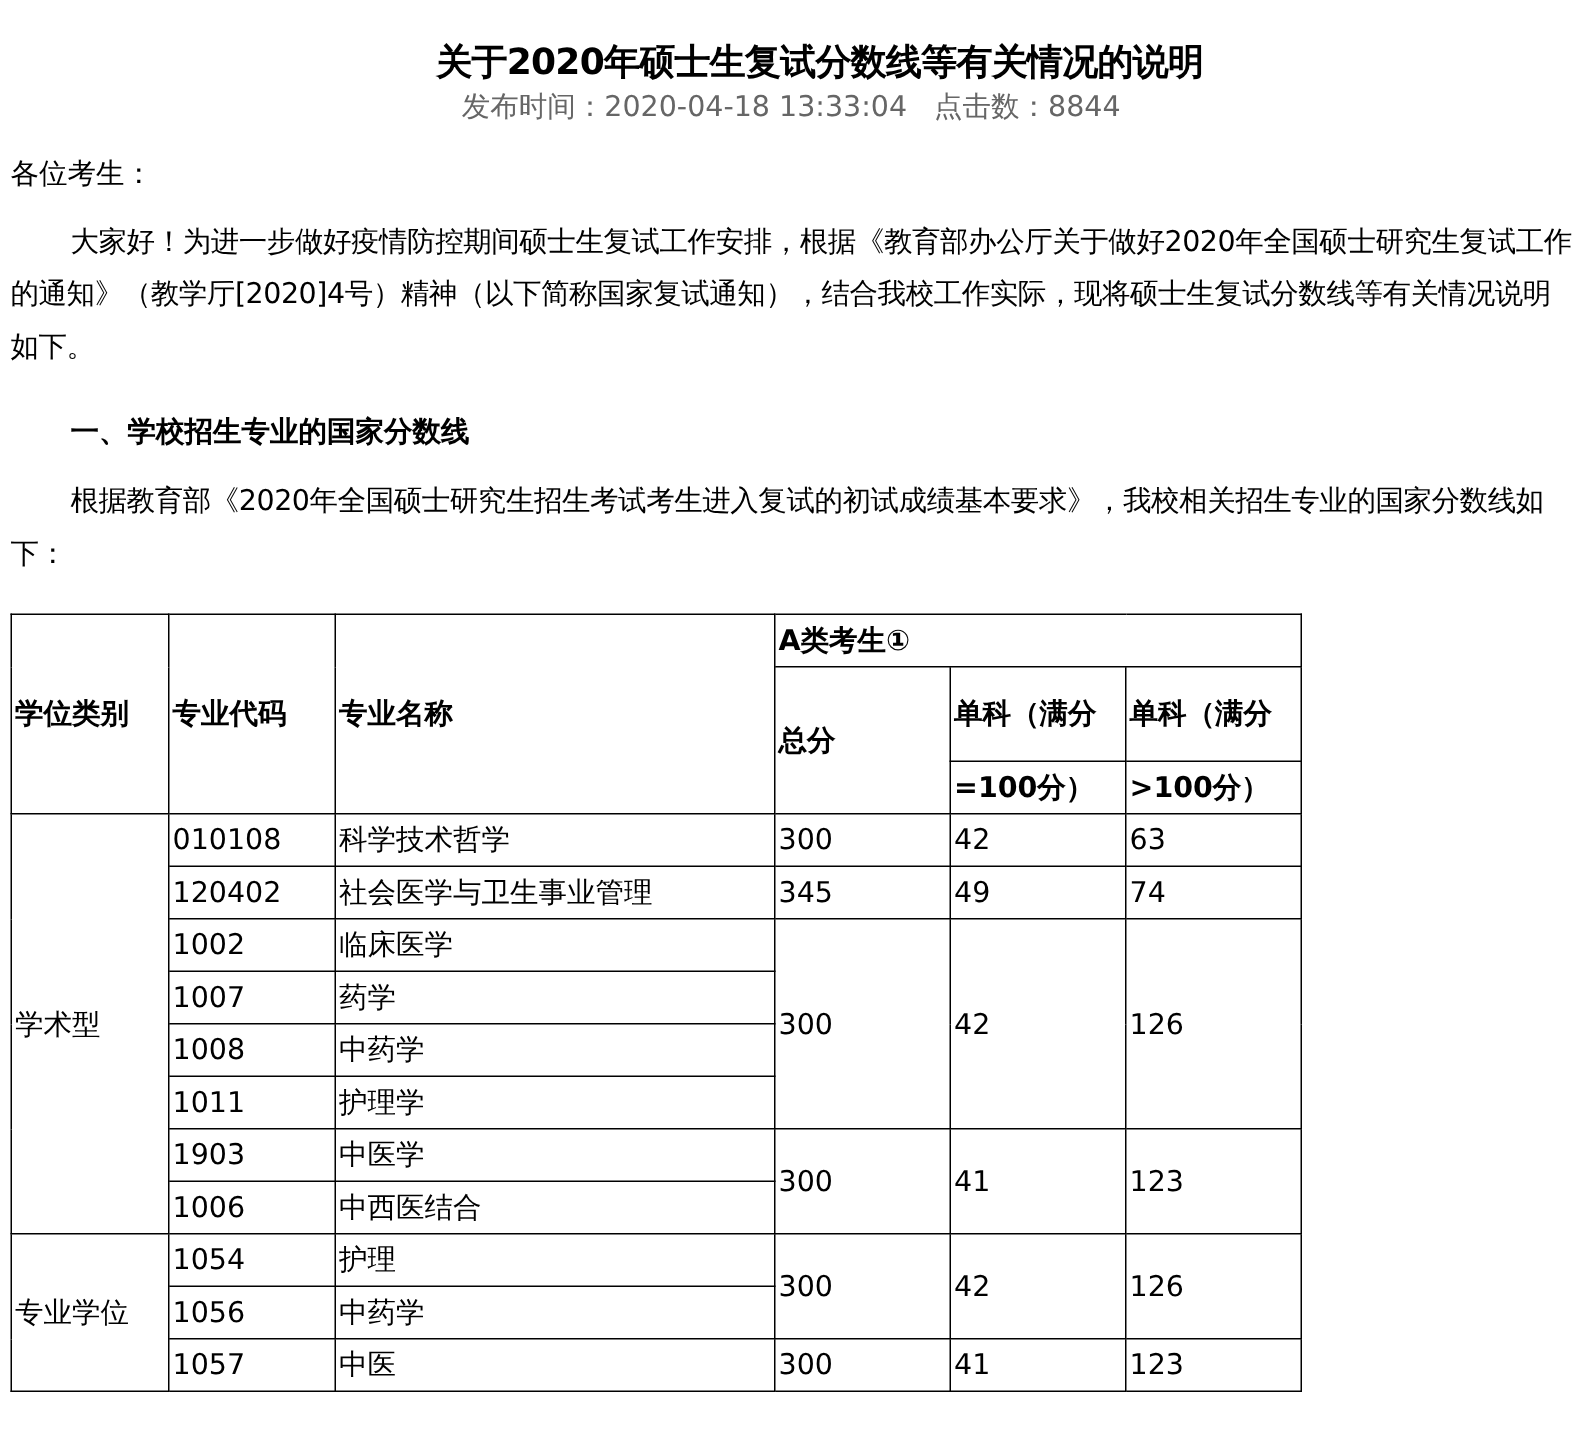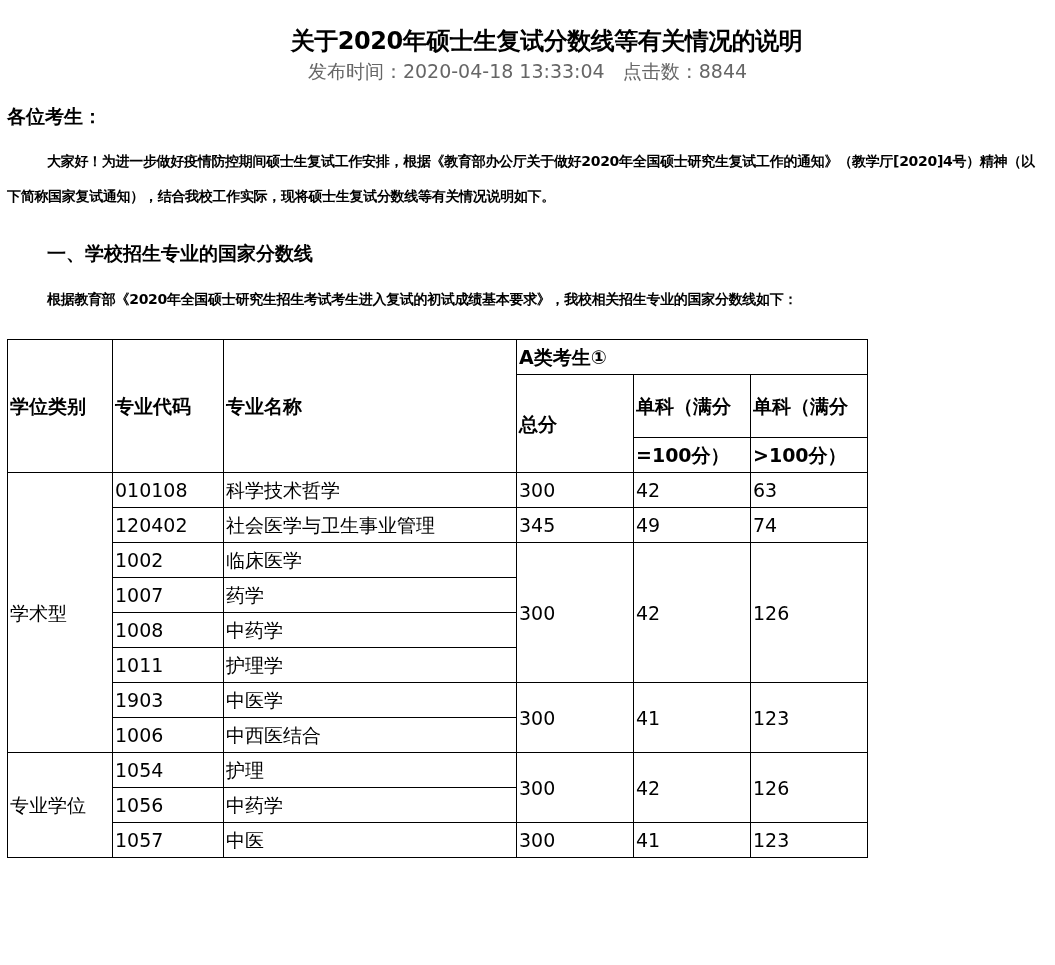--- a/index.html
+++ b/index.html
@@ -10,25 +10,25 @@
     }
     .title {
       text-align: center; font-weight: bold; font-size: 24px;
       margin-top: 24px; line-height: 34px; letter-spacing: -0.5px; margin-left: 38px;
     }
     .meta {
       text-align: center; color: #666; font-size: 19px; line-height: 26px;
     }
     .meta span { margin: 0 6px; }
     .greet {
-      font-weight: bold; font-size: 19px; margin: 18px 0 0 7px; line-height: 28px;
+      font-weight: normal; font-size: 19px; margin: 18px 0 0 7px; line-height: 28px;
     }
     .para {
-      font-size: 14px; line-height: 35px; margin: 14px 7px 0 7px;
-      text-indent: 40px; letter-spacing: -0.3px; font-weight: bold;
+      font-size: 19px; line-height: 35px; margin: 14px 7px 0 7px;
+      text-indent: 40px; letter-spacing: -0.3px;
     }
     .section {
       font-weight: bold; font-size: 19px; margin: 24px 0 0 47px; line-height: 30px;
     }
     table {
       border-collapse: collapse; margin: 22px 0 0 7px;
       font-size: 19px;
     }
     td {
       border: 1px solid #000; padding: 0 2px; vertical-align: middle;

